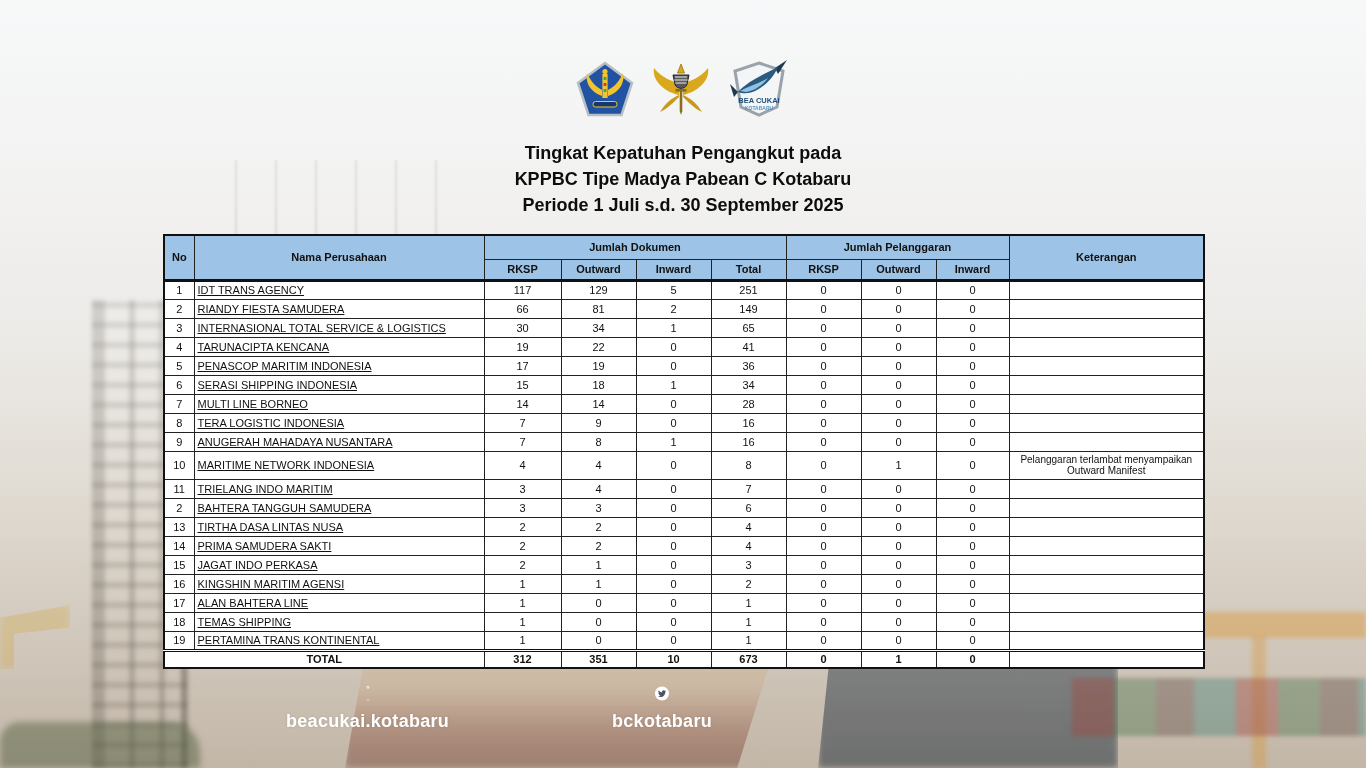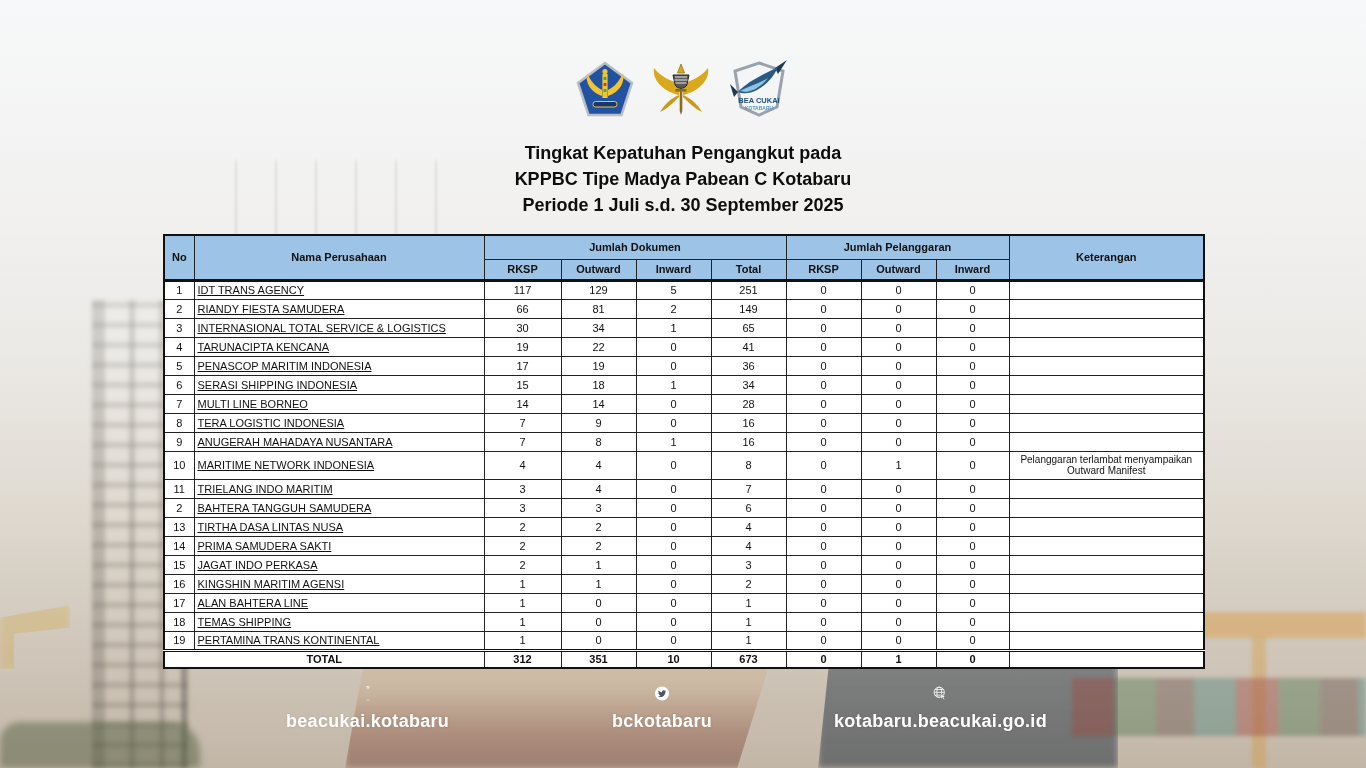--- a/index.html
+++ b/index.html
@@ -403,22 +403,13 @@
     </svg>
     <span class="label">beacukai.kotabaru</span>
   </div>
   <div class="fgroup g2">
     <svg width="32" height="32" viewBox="0 0 32 32">
       <circle cx="16" cy="16" r="15" fill="#fff"></circle>
       <path d="M25 10.8c-.6.3-1.3.5-2 .6.7-.5 1.3-1.2 1.5-2-.7.4-1.5.7-2.3.9a3.6 3.6 0 0 0-6.2 3.3 10.2 10.2 0 0 1-7.4-3.8 3.6 3.6 0 0 0 1.1 4.8c-.6 0-1.1-.2-1.6-.4 0 1.7 1.2 3.2 2.9 3.5-.5.2-1 .2-1.6.1.5 1.4 1.8 2.5 3.4 2.5A7.3 7.3 0 0 1 7 21.8a10.2 10.2 0 0 0 5.6 1.7c6.7 0 10.4-5.6 10.4-10.4v-.5c.7-.5 1.3-1.1 1.8-1.8z" fill="#4e565e"></path>
     </svg>
     <span class="label">bckotabaru</span>
   </div>
-  <div class="fgroup g3">
-    <svg width="36" height="38" viewBox="0 0 36 38">
-      <circle cx="16" cy="16" r="13" fill="none" stroke="#fff" stroke-width="2.2"></circle>
-      <ellipse cx="16" cy="16" rx="6" ry="13" fill="none" stroke="#fff" stroke-width="2"></ellipse>
-      <path d="M3 16 h26 M4.8 9 h22.4 M4.8 23 h22.4" stroke="#fff" stroke-width="2" fill="none"></path>
-      <path d="M20 21 l12 5.2 -5 1.6 3 5.6 -2.8 1.5 -3 -5.7 -3.6 3.8 z" fill="#fff" stroke="#4e565e" stroke-width="1"></path>
-    </svg>
-    <span class="label">kotabaru.beacukai.go.id</span>
-  </div>
 </div>
 
 </body></html>

